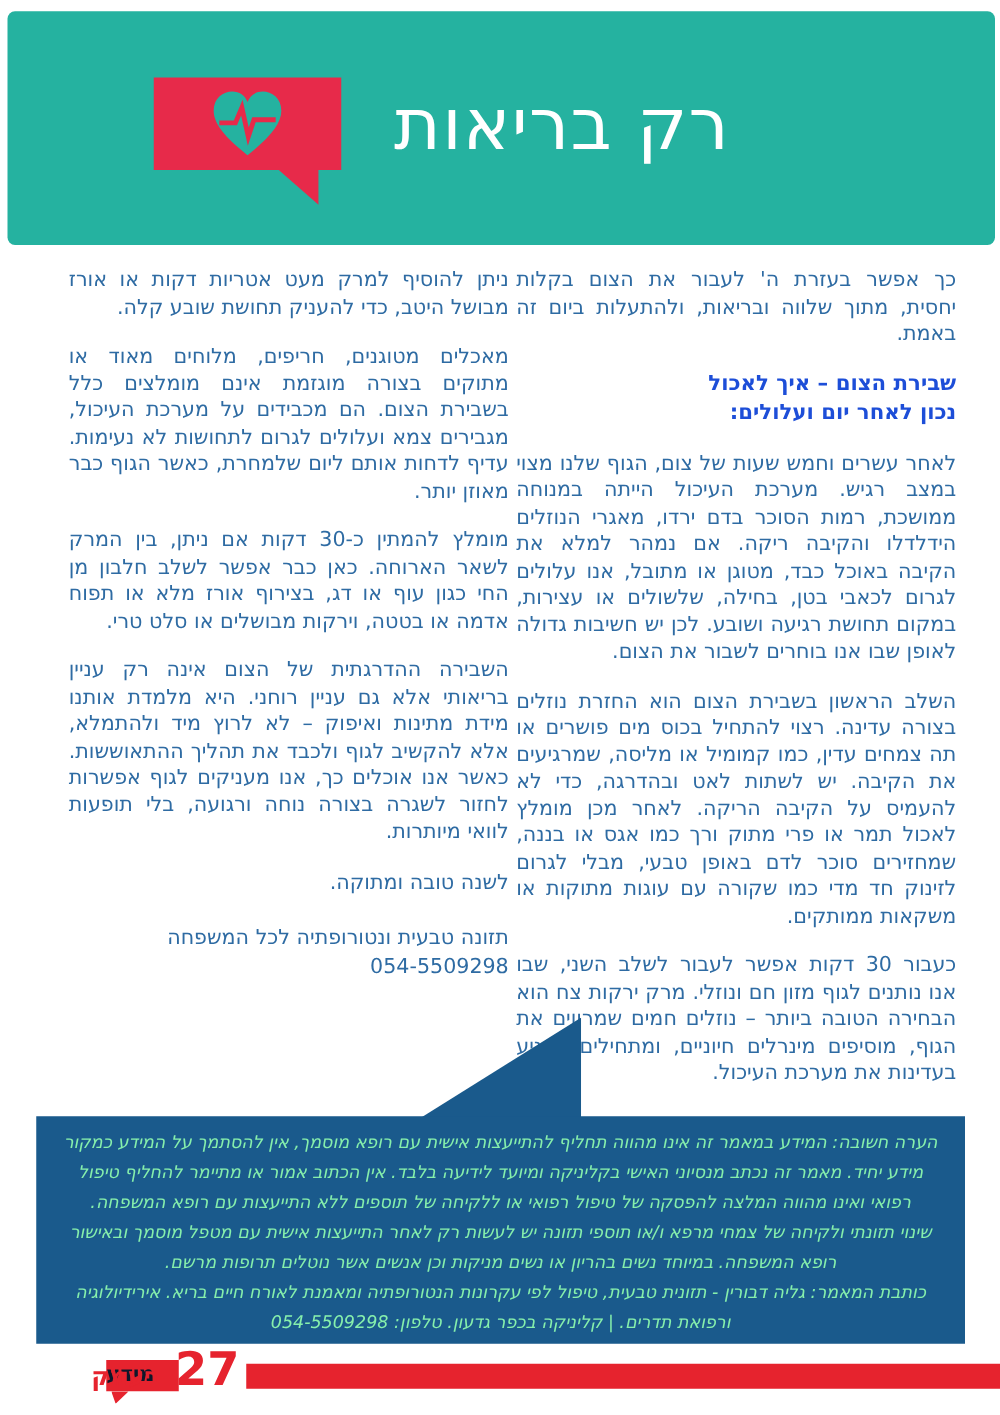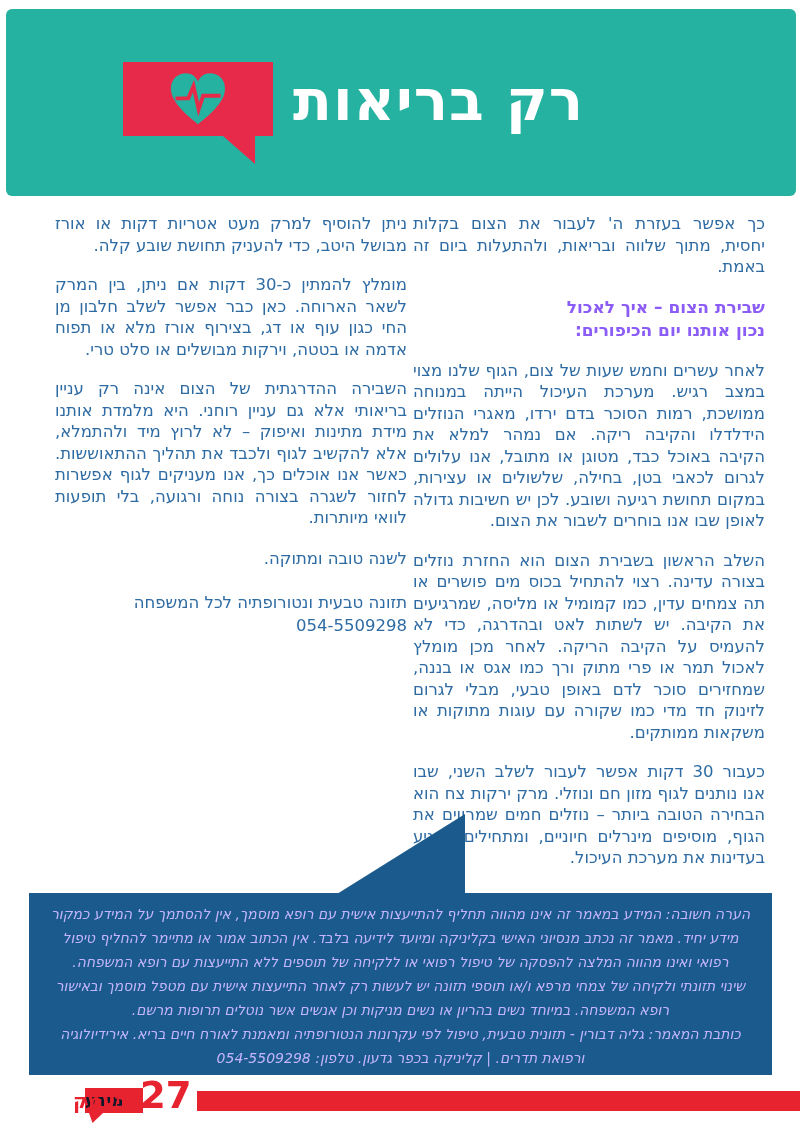--- a/index.html
+++ b/index.html
@@ -19,52 +19,52 @@
     background:#e72a4a;
     display:flex;align-items:center;justify-content:center;
   }
   .bubble-tail{
     position:absolute;left:100px;top:74px;width:32px;height:28px;
     background:#e72a4a;
     clip-path:polygon(0 0,100% 0,100% 100%);
   }
   .masthead-title{
     position:absolute;right:212px;top:58px;margin:0;
-    color:#ffffff;font-size:57px;font-weight:bold;letter-spacing:1px;
+    color:#ffffff;font-size:57px;font-weight:normal;letter-spacing:1px;
     white-space:nowrap;
   }
   
   .col{
     position:absolute;top:213px;width:352px;
     color:#2e6ba3;font-size:16.5px;line-height:21.5px;
     text-align:justify;
     margin-left:20px;
   }
   .col-right{right:35px;}
   .col-left{left:35px;}
   .col p{margin:0 0 18px 0;}
   .heading{
-    margin:0 0 18px 0;color:#8b5cf6;font-size:17px;line-height:23px;
+    margin:0 0 18px 0;color:#1d4ed8;font-size:17px;line-height:23px;
     font-weight:bold;text-align:right;
   }
   .heading span{display:block;}
   .blessing,.signature{text-align:right;}
   .blessing div,.signature div{line-height:23px;}
   .blessing{margin:0 0 21px 0;}
   .phone{direction:ltr;unicode-bidi:embed;}
   
   .disclaimer-tail{
     position:absolute;left:337px;top:814px;width:128px;height:80px;
     background:#1a5a8c;
     clip-path:polygon(100% 0,100% 100%,0 100%);
   }
   .disclaimer{
     position:absolute;left:29px;top:893px;width:743px;height:182px;
     box-sizing:border-box;padding:9px 18px 0 18px;
-    background:#1a5a8c;color:#c4b5fd;
+    background:#1a5a8c;color:#86efac;
     font-size:14px;font-style:italic;line-height:24px;
     text-align:center;overflow:hidden;
   }
   .disclaimer p{margin:0;}
   
   .red-bar{
     position:absolute;left:197px;right:0;top:1091px;height:20px;
     background:#e6232e;
   }
   .page-num{
@@ -101,29 +101,30 @@
       </svg>
       <div class="bubble-tail"></div>
     </div>
     <h1 class="masthead-title">רק בריאות</h1>
   </header>
 
   <section class="col col-right">
     <p>כך אפשר בעזרת ה' לעבור את הצום בקלות יחסית, מתוך שלווה ובריאות, ולהתעלות ביום זה באמת.</p>
     <h2 class="heading">
       <span>שבירת הצום – איך לאכול</span>
-      <span>נכון אותנו יום הכיפורים:</span>
+      <span>נכון לאחר יום ועלולים:</span>
     </h2>
     <p>לאחר עשרים וחמש שעות של צום, הגוף שלנו מצוי במצב רגיש. מערכת העיכול הייתה במנוחה ממושכת, רמות הסוכר בדם ירדו, מאגרי הנוזלים הידלדלו והקיבה ריקה. אם נמהר למלא את הקיבה באוכל כבד, מטוגן או מתובל, אנו עלולים לגרום לכאבי בטן, בחילה, שלשולים או עצירות, במקום תחושת רגיעה ושובע. לכן יש חשיבות גדולה לאופן שבו אנו בוחרים לשבור את הצום.</p>
     <p>השלב הראשון בשבירת הצום הוא החזרת נוזלים בצורה עדינה. רצוי להתחיל בכוס מים פושרים או תה צמחים עדין, כמו קמומיל או מליסה, שמרגיעים את הקיבה. יש לשתות לאט ובהדרגה, כדי לא להעמיס על הקיבה הריקה. לאחר מכן מומלץ לאכול תמר או פרי מתוק ורך כמו אגס או בננה, שמחזירים סוכר לדם באופן טבעי, מבלי לגרום לזינוק חד מדי כמו שקורה עם עוגות מתוקות או משקאות ממותקים.</p>
     <p>כעבור 30 דקות אפשר לעבור לשלב השני, שבו אנו נותנים לגוף מזון חם ונוזלי. מרק ירקות צח הוא הבחירה הטובה ביותר – נוזלים חמים שמרווים את הגוף, מוסיפים מינרלים חיוניים, ומתחילים להניע בעדינות את מערכת העיכול.</p>
   </section>
 
   <section class="col col-left">
     <p>ניתן להוסיף למרק מעט אטריות דקות או אורז מבושל היטב, כדי להעניק תחושת שובע קלה.</p>
+    <p>מאכלים מטוגנים, חריפים, מלוחים מאוד או מתוקים בצורה מוגזמת אינם מומלצים כלל בשבירת הצום. הם מכבידים על מערכת העיכול, מגבירים צמא ועלולים לגרום לתחושות לא נעימות. עדיף לדחות אותם ליום שלמחרת, כאשר הגוף כבר מאוזן יותר.</p>
     <p>מומלץ להמתין כ-30 דקות אם ניתן, בין המרק לשאר הארוחה. כאן כבר אפשר לשלב חלבון מן החי כגון עוף או דג, בצירוף אורז מלא או תפוח אדמה או בטטה, וירקות מבושלים או סלט טרי.</p>
     <p>השבירה ההדרגתית של הצום אינה רק עניין בריאותי אלא גם עניין רוחני. היא מלמדת אותנו מידת מתינות ואיפוק – לא לרוץ מיד ולהתמלא, אלא להקשיב לגוף ולכבד את תהליך ההתאוששות. כאשר אנו אוכלים כך, אנו מעניקים לגוף אפשרות לחזור לשגרה בצורה נוחה ורגועה, בלי תופעות לוואי מיותרות.</p>
     <div class="blessing">
       <div>לשנה טובה ומתוקה.</div>
     </div>
     <div class="signature">
       <div>תזונה טבעית ונטורופתיה לכל המשפחה</div>
       <div class="phone">054-5509298</div>
     </div>
   </section>

